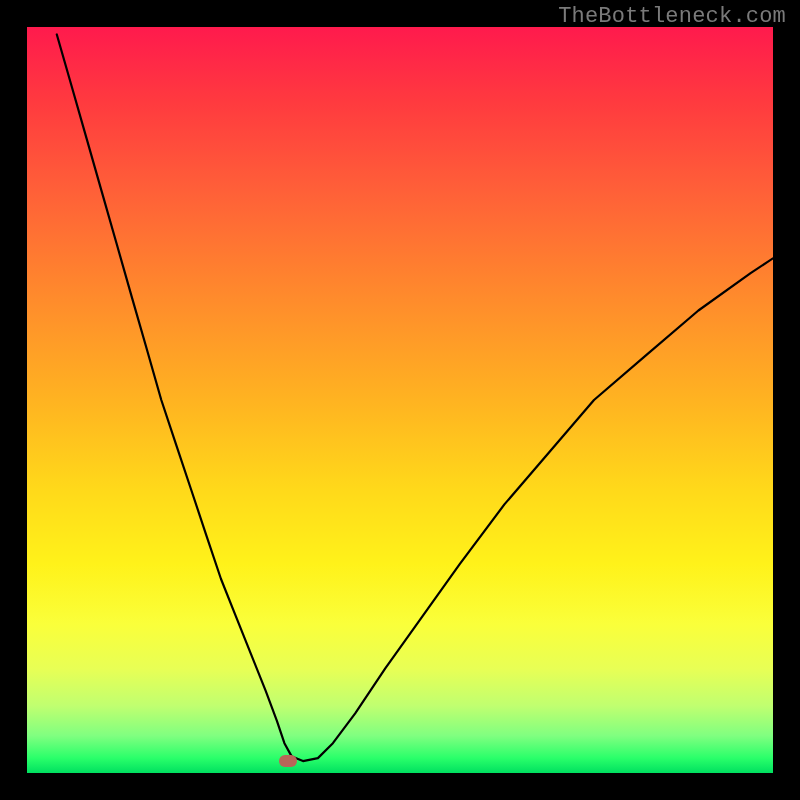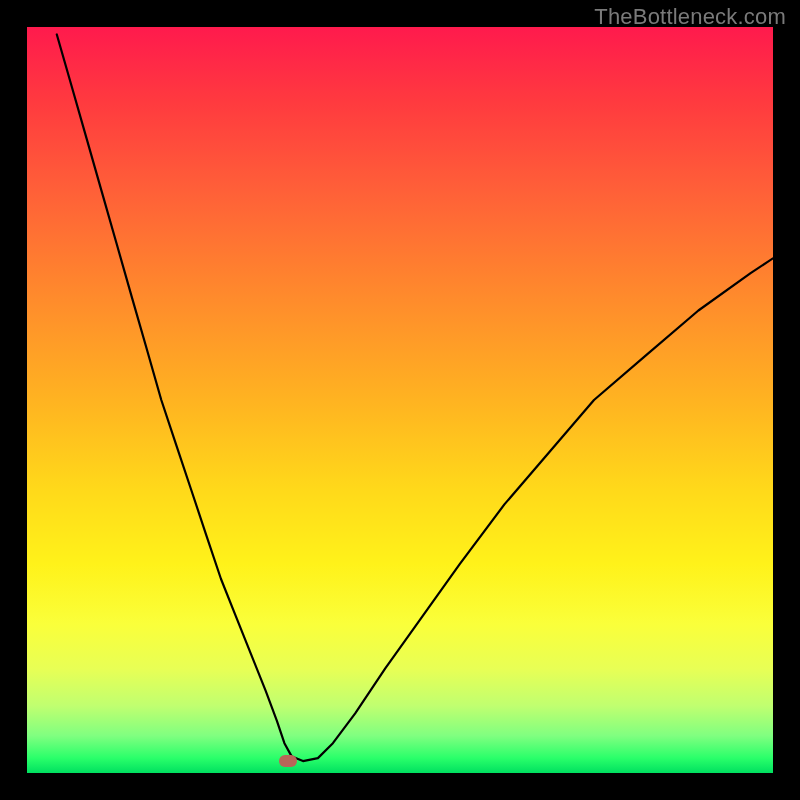--- a/index.html
+++ b/index.html
@@ -2,21 +2,21 @@
 <html><head>
 <meta charset="utf-8">
 <style>
   * { margin: 0; padding: 0; box-sizing: border-box; }
   html, body { width: 800px; height: 800px; overflow: hidden; }
   body { background: #000; position: relative; }
   .watermark {
     position: absolute;
     top: 4px;
     right: 14px;
-    font-family: Liberation Sans, sans-serif;
+    font-family: Liberation Mono, monospace;
     font-size: 22px;
     color: #7a7a7a;
     letter-spacing: 0.2px;
     z-index: 5;
   }
   .plot-area {
     position: absolute;
     top: 27px;
     left: 27px;
     width: 746px;

